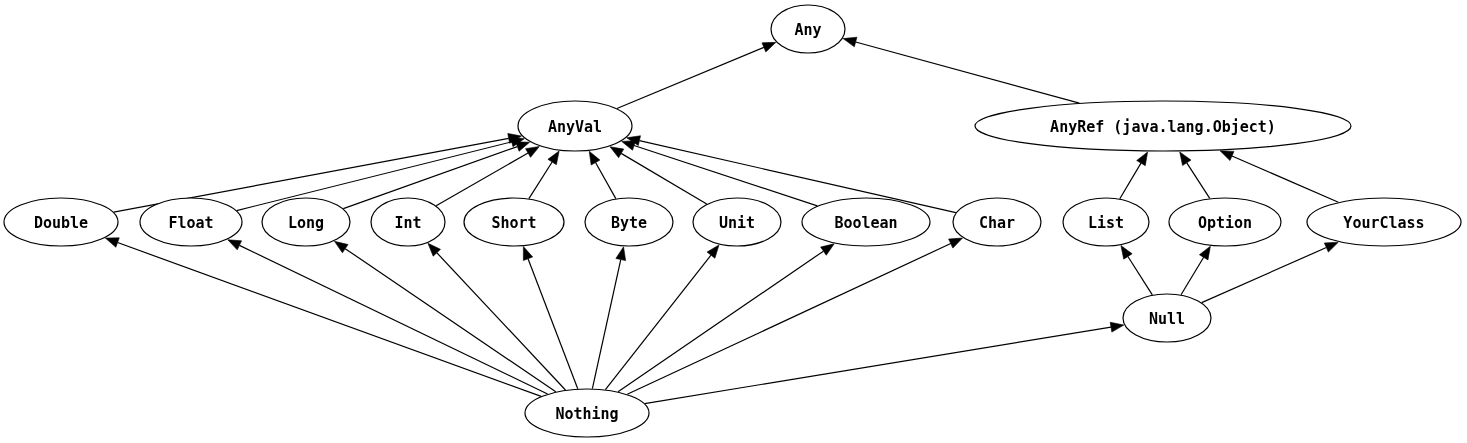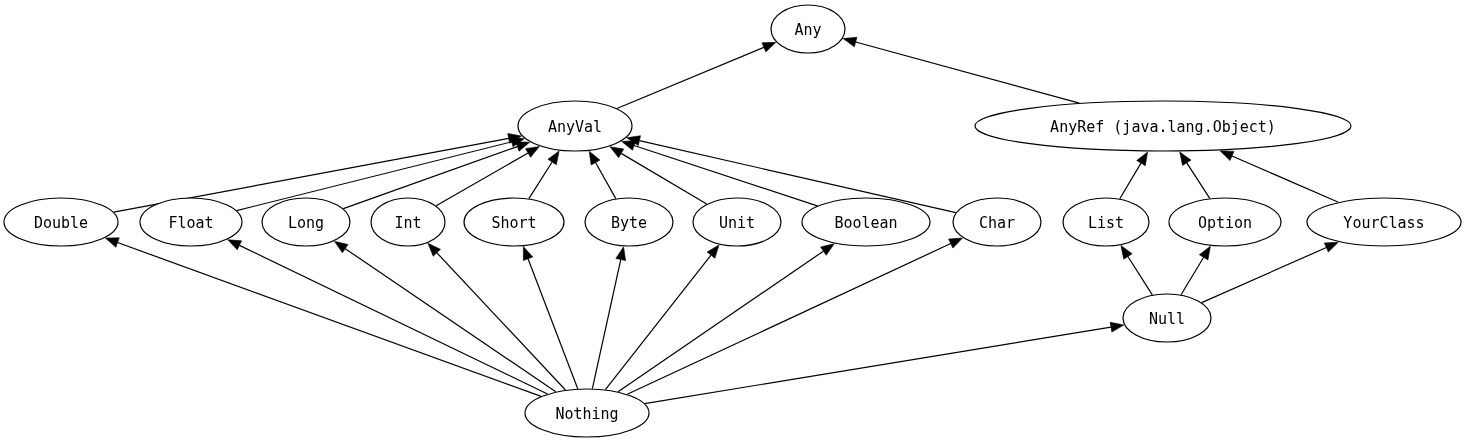--- a/index.html
+++ b/index.html
@@ -9,20 +9,21 @@
   }
   body {
     font-family: "DejaVu Sans Mono", monospace;
   }
   #diagram-wrap {
     position: relative;
     width: 1467px;
     height: 443px;
     background: #7f1d1d;
     overflow: hidden;
+    font-weight: bold;
   }
   svg#graph {
     display: block;
     width: 1467px;
     height: 443px;
     background: #ffffff;
   }
   .node-ellipse {
     fill: #ffffff;
     stroke: #000000;

